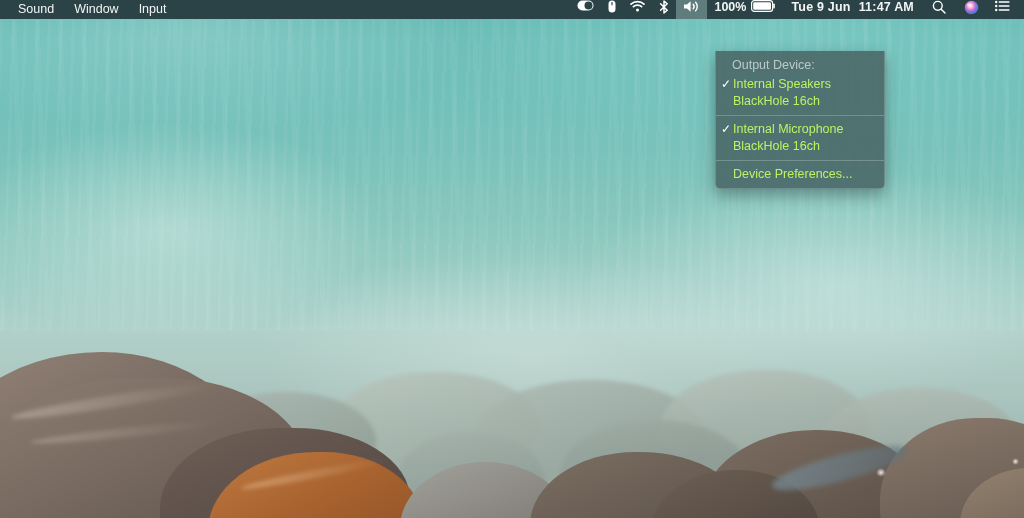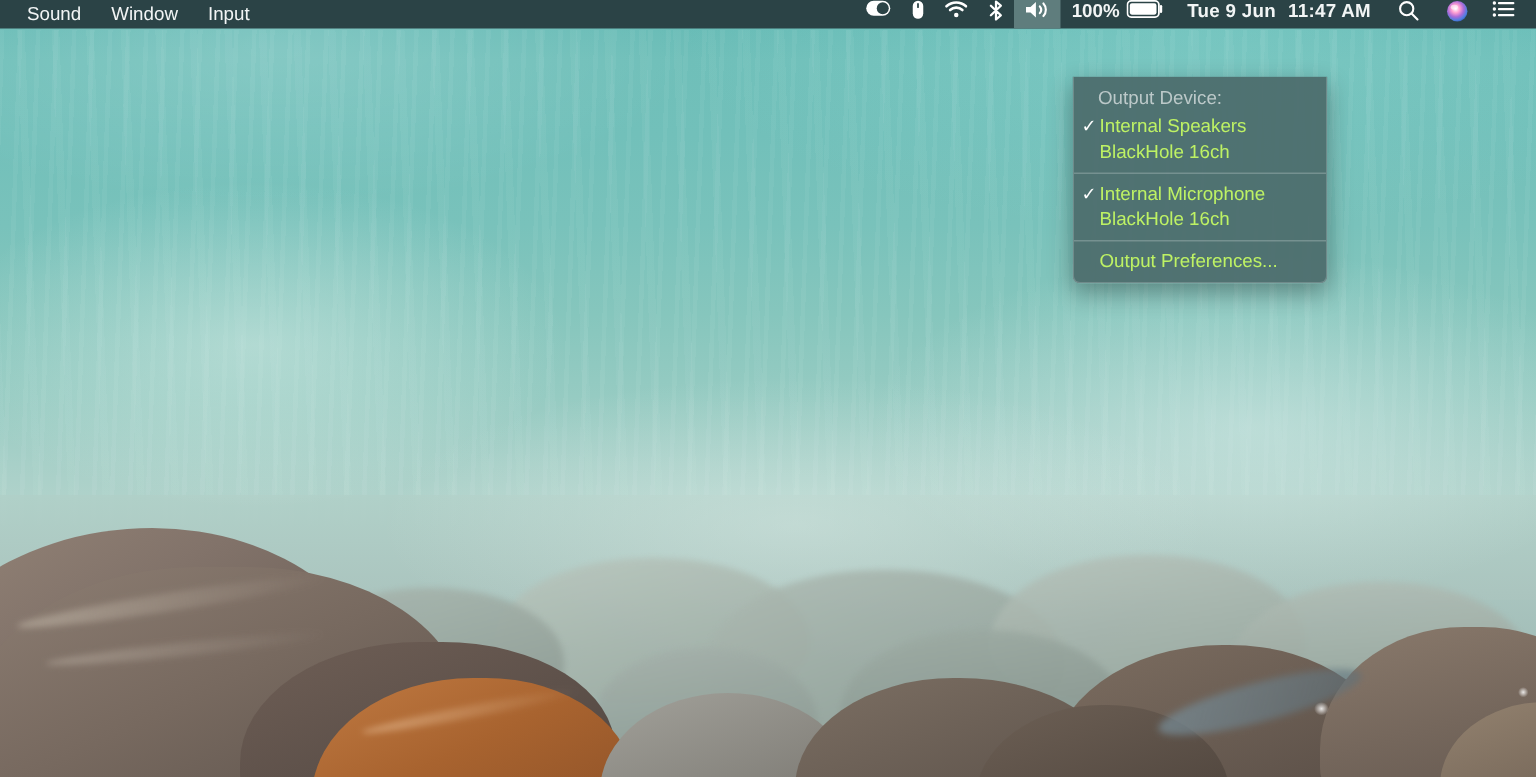--- a/index.html
+++ b/index.html
@@ -361,19 +361,19 @@
         <span class="menu-check"></span>
         <span class="menu-label">BlackHole 16ch</span>
       </div>
     </div>
 
     <div class="menu-sep"></div>
 
     <div class="menu-footer">
       <div class="menu-row">
         <span class="menu-check"></span>
-        <span class="menu-label">Output Preferences...</span>
+        <span class="menu-label">Device Preferences...</span>
       </div>
     </div>
 
   </div>
 
 </div>
 
 </body></html>

